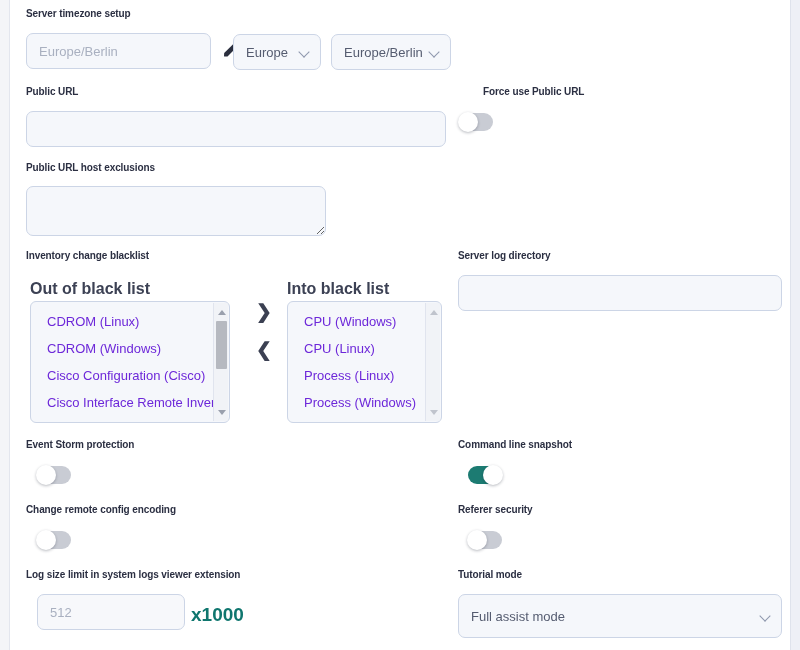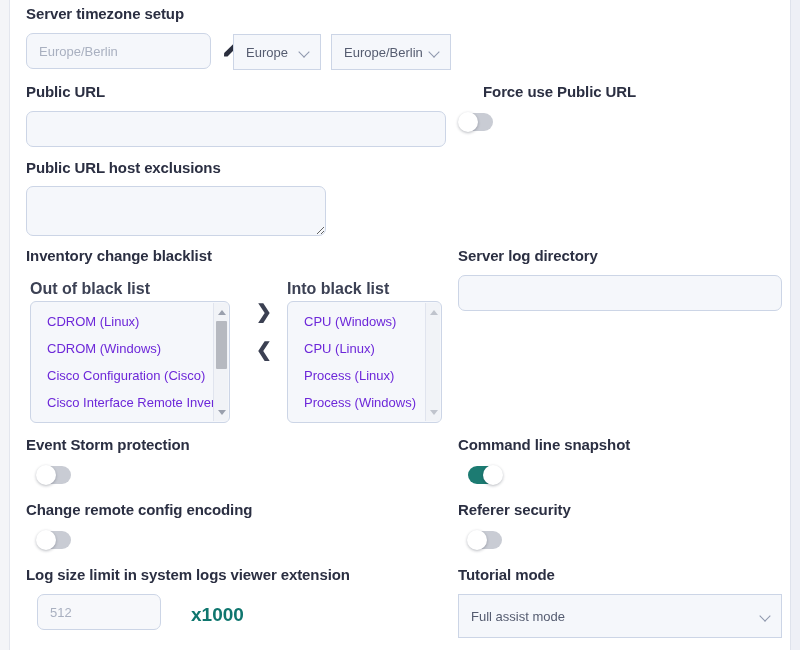--- a/index.html
+++ b/index.html
@@ -36,21 +36,21 @@
   }
   .content {
     position: absolute;
     left: 11px; top: 0;
     width: 779px; height: 650px;
     background: #fff;
     padding: 0;
   }
   
   .field-label {
-    font-size: 15px;
+    font-size: 10px;
     font-weight: bold;
     color: #2b2f42;
     letter-spacing: -0.1px;
     line-height: 16px;
   }
   .sub-label {
     font-size: 16px;
     font-weight: bold;
     color: #3c4154;
     line-height: 16px;
@@ -68,21 +68,21 @@
   }
   .text-input::placeholder { color: #a9b0c0; }
   textarea.text-input {
     padding: 8px 12px;
     resize: vertical;
     line-height: 16px;
   }
   .select-box {
     background: #f5f7fb;
     border: 1px solid #ccd5e6;
-    border-radius: 0;
+    border-radius: 7px;
     font-size: 13px;
     color: #555c70;
     display: flex;
     align-items: center;
     padding: 0 10px 0 12px;
     cursor: pointer;
     user-select: none;
   }
   .select-box .sel-text { flex: 1 1 auto; white-space: nowrap; overflow: hidden; }
   .chev {
@@ -299,21 +299,21 @@
       <span class="knob"></span>
     </div>
 
     <div class="abs field-label" style="left:447px; top:502px;">Referer security</div>
     <div class="abs toggle off" style="left:457px; top:531px;">
       <span class="knob"></span>
     </div>
 
     <div class="abs field-label" style="left:15px; top:567px;">Log size limit in system logs viewer extension</div>
 
-    <input class="abs text-input" type="text" style="left: 26px; top: 594px; width: 124px; height: 36px; background: rgb(247, 248, 251);" placeholder="512">
+    <input class="abs text-input" type="text" style="left: 26px; top: 594px; width: 148px; height: 36px; background: rgb(247, 248, 251);" placeholder="512">
 
     <div class="abs suffix-label" style="left:180px; top:604px;">x1000</div>
 
     <div class="abs field-label" style="left:447px; top:567px;">Tutorial mode</div>
 
     <div class="abs select-box" style="left:447px; top:594px; width:324px; height:44px;">
       <span class="sel-text">Full assist mode</span>
       <span class="chev"></span>
     </div>
 

